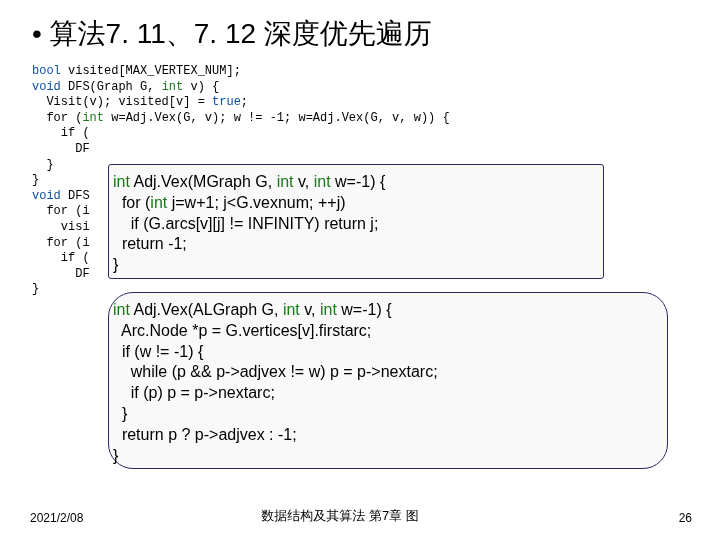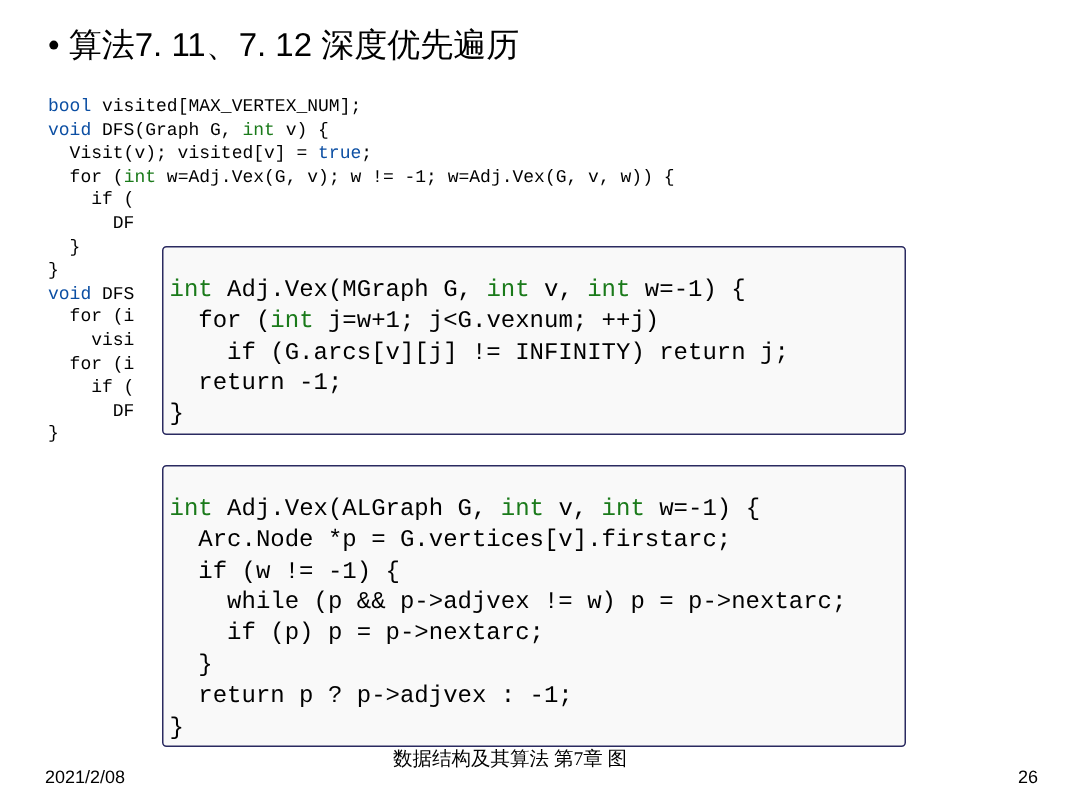--- a/index.html
+++ b/index.html
@@ -11,21 +11,21 @@
     position: relative;
     overflow: hidden;
   }
   .slide {
     width: 720px;
     height: 540px;
     position: relative;
     padding: 15px 28px 0 28px;
   }
   .title {
-    font-size: 22px;
+    font-size: 28px;
     color: #000;
     margin-bottom: 18px;
     padding-left: 4px;
   }
   .code-block {
     font-family: "Courier New", monospace;
     font-size: 12px;
     line-height: 1.3;
     white-space: pre;
     color: #000;
@@ -33,38 +33,38 @@
     left: 32px;
     top: 64px;
   }
   .kw-type { color: #1a7a1a; }
   .kw-bool { color: #0c4fa3; }
   .overlay-box {
     position: absolute;
     background: #f9f9f9;
     border: 1.5px solid #2a2a60;
     border-radius: 3px;
-    font-family: Liberation Mono, monospace;
+    font-family: Liberation Sans, sans-serif;
     font-size: 16px;
     line-height: 1.3;
     white-space: pre;
-    padding: 18px 4px 2px 4px;
+    padding: 7px 4px 2px 4px;
   }
   #box1 { left: 108px; top: 164px; width: 496px; }
-  #box2 { left: 108px; top: 310px; width: 496px; }
+  #box2 { left: 108px; top: 292px; width: 560px; border-radius: 25px; }
   .footer {
     position: absolute;
     bottom: 15px;
     left: 0;
     width: 720px;
     font-size: 12px;
     color: #000;
   }
   .footer-date { position: absolute; left: 30px; bottom: 0; }
-  .footer-center { position: absolute; width: 680px; text-align: center; bottom: 10px; font-size: 13px; font-family: Liberation Serif, serif;}
+  .footer-center { position: absolute; width: 680px; text-align: center; bottom: 0; font-size: 13px;}
   .footer-page { position: absolute; right: 28px; bottom: 0; text-align: right; }
 </style>
 </head>
 <body>
 
 <div class="slide">
 
   <div class="title">• 算法7. 11、7. 12 深度优先遍历</div>
 
   <div class="code-block"><span class="kw-bool">bool</span><span> visited[MAX_VERTEX_NUM];</span>

